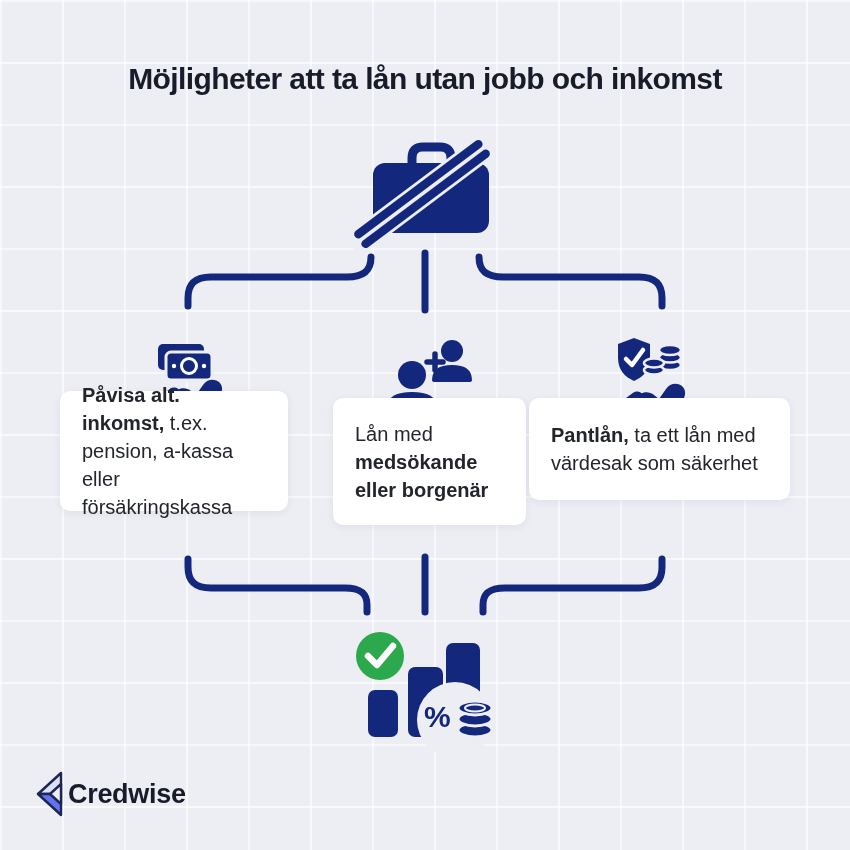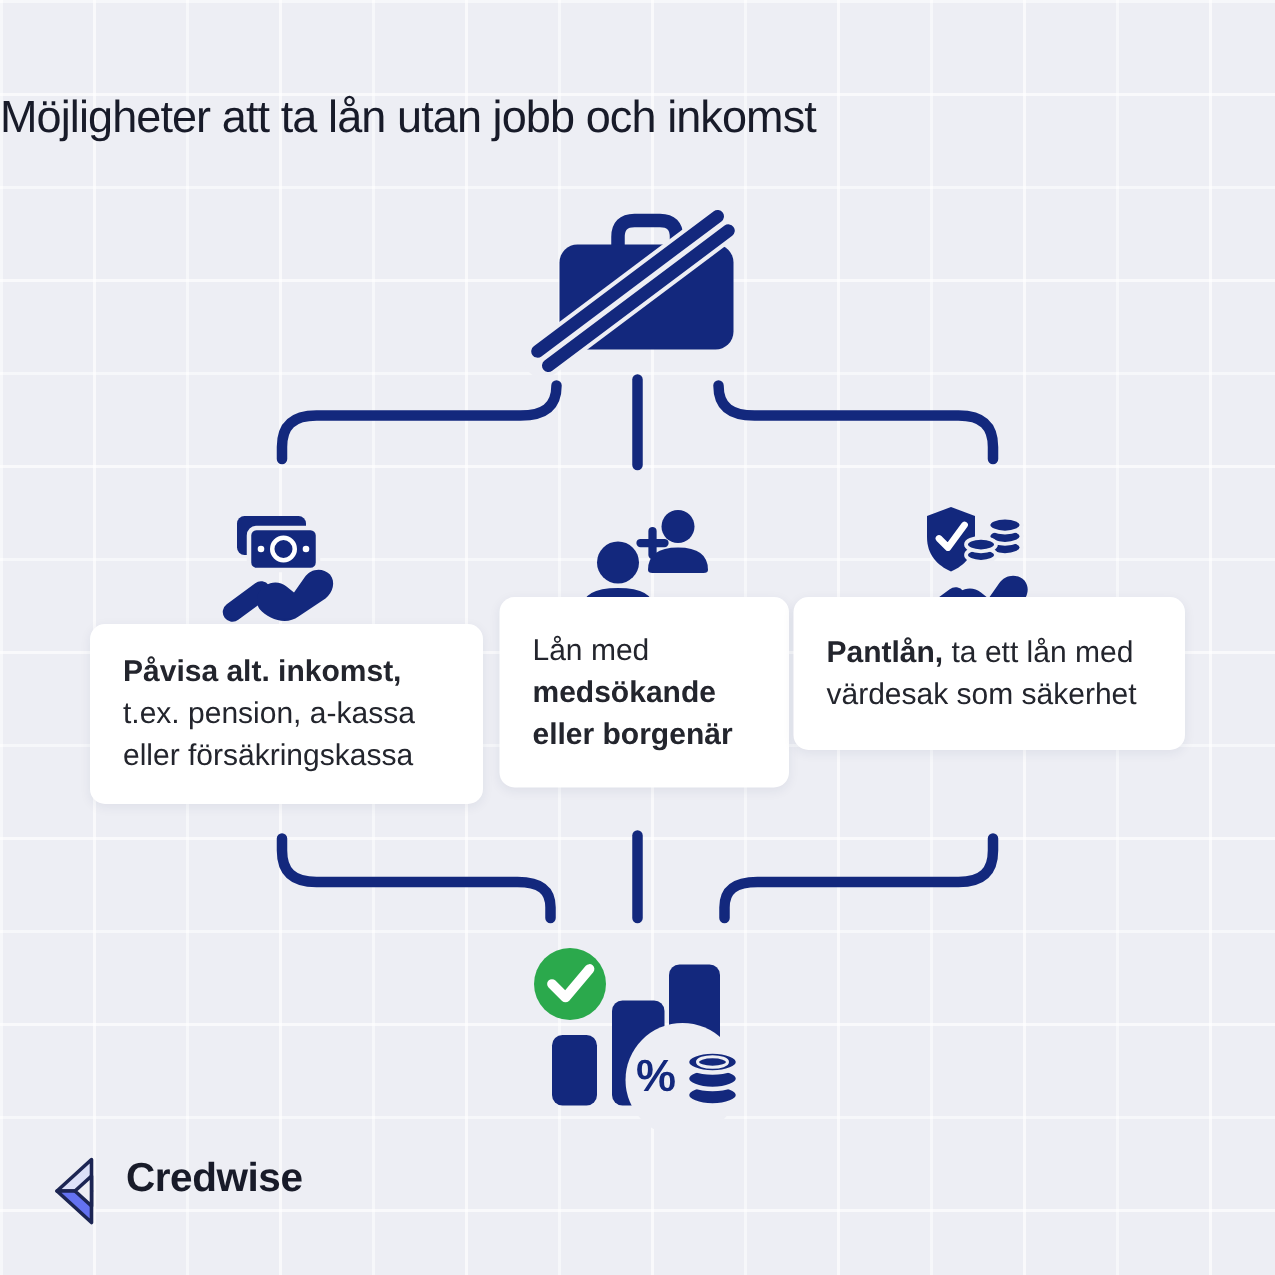--- a/index.html
+++ b/index.html
@@ -15,41 +15,41 @@
     background-image:
       linear-gradient(to right, rgba(255,255,255,.65) 2px, transparent 2px),
       linear-gradient(to bottom, rgba(255,255,255,.65) 2px, transparent 2px),
       linear-gradient(to right, rgba(199,204,221,.18) 2px, transparent 2px),
       linear-gradient(to bottom, rgba(199,204,221,.18) 2px, transparent 2px);
     background-size:62px 62px,62px 62px,124px 124px,124px 124px;
     position:relative;overflow:hidden;
   }
   .abs{position:absolute}
   .title{
-    left:0;top:62px;width:850px;text-align:left;
-    font-size:30px;font-weight:400;letter-spacing:-.6px;color:var(--title-ink);
+    left:0;top:62px;width:850px;text-align:center;
+    font-size:30px;font-weight:700;letter-spacing:-.6px;color:var(--title-ink);
   }
   svg{display:block;overflow:visible}
   .ink{fill:var(--navy)}
   .ink-stroke{stroke:var(--navy);fill:none}
   .bg-stroke{stroke:var(--background);fill:none}
   .bg-fill{fill:var(--background)}
   .connectors{left:0;top:0;width:850px;height:850px;pointer-events:none}
   .card{
     background:var(--card-bg);border-radius:10px;
     box-shadow:0 2px 8px rgba(30,40,90,.07);
     display:flex;align-items:center;
     font-size:20px;line-height:28px;color:var(--body-ink);
   }
   .card .txt{padding:0 22px}
   .card b{font-weight:700}
-  .card-1{left:60px;top:416px;width:262px;height:120px}
+  .card-1{left:60px;top:391px;width:228px;height:120px}
   .card-2{left:333px;top:398px;width:193px;height:127px}
   .card-3{left:529px;top:398px;width:261px;height:102px}
-  .logo{left:34px;top:770px;display:flex;align-items:flex-start;gap:20px}
+  .logo{left:34px;top:770px;display:flex;align-items:center;gap:4px}
   .logo-text{font-size:27px;font-weight:700;letter-spacing:-.3px;color:var(--title-ink)}
   .pct{font-family:"Liberation Sans",sans-serif;font-size:30px;font-weight:800;fill:var(--navy)}
 </style>
 </head>
 <body>
 
 <div class="abs title">Möjligheter att ta lån utan jobb och inkomst</div>
 
 <svg class="abs" style="left:340px;top:141px" width="170" height="118" viewBox="0 0 170 118">
   <path class="ink-stroke" stroke-width="9" d="M72 24 V17 Q72 6 83 6 H100 Q111 6 111 17 V24"></path>

